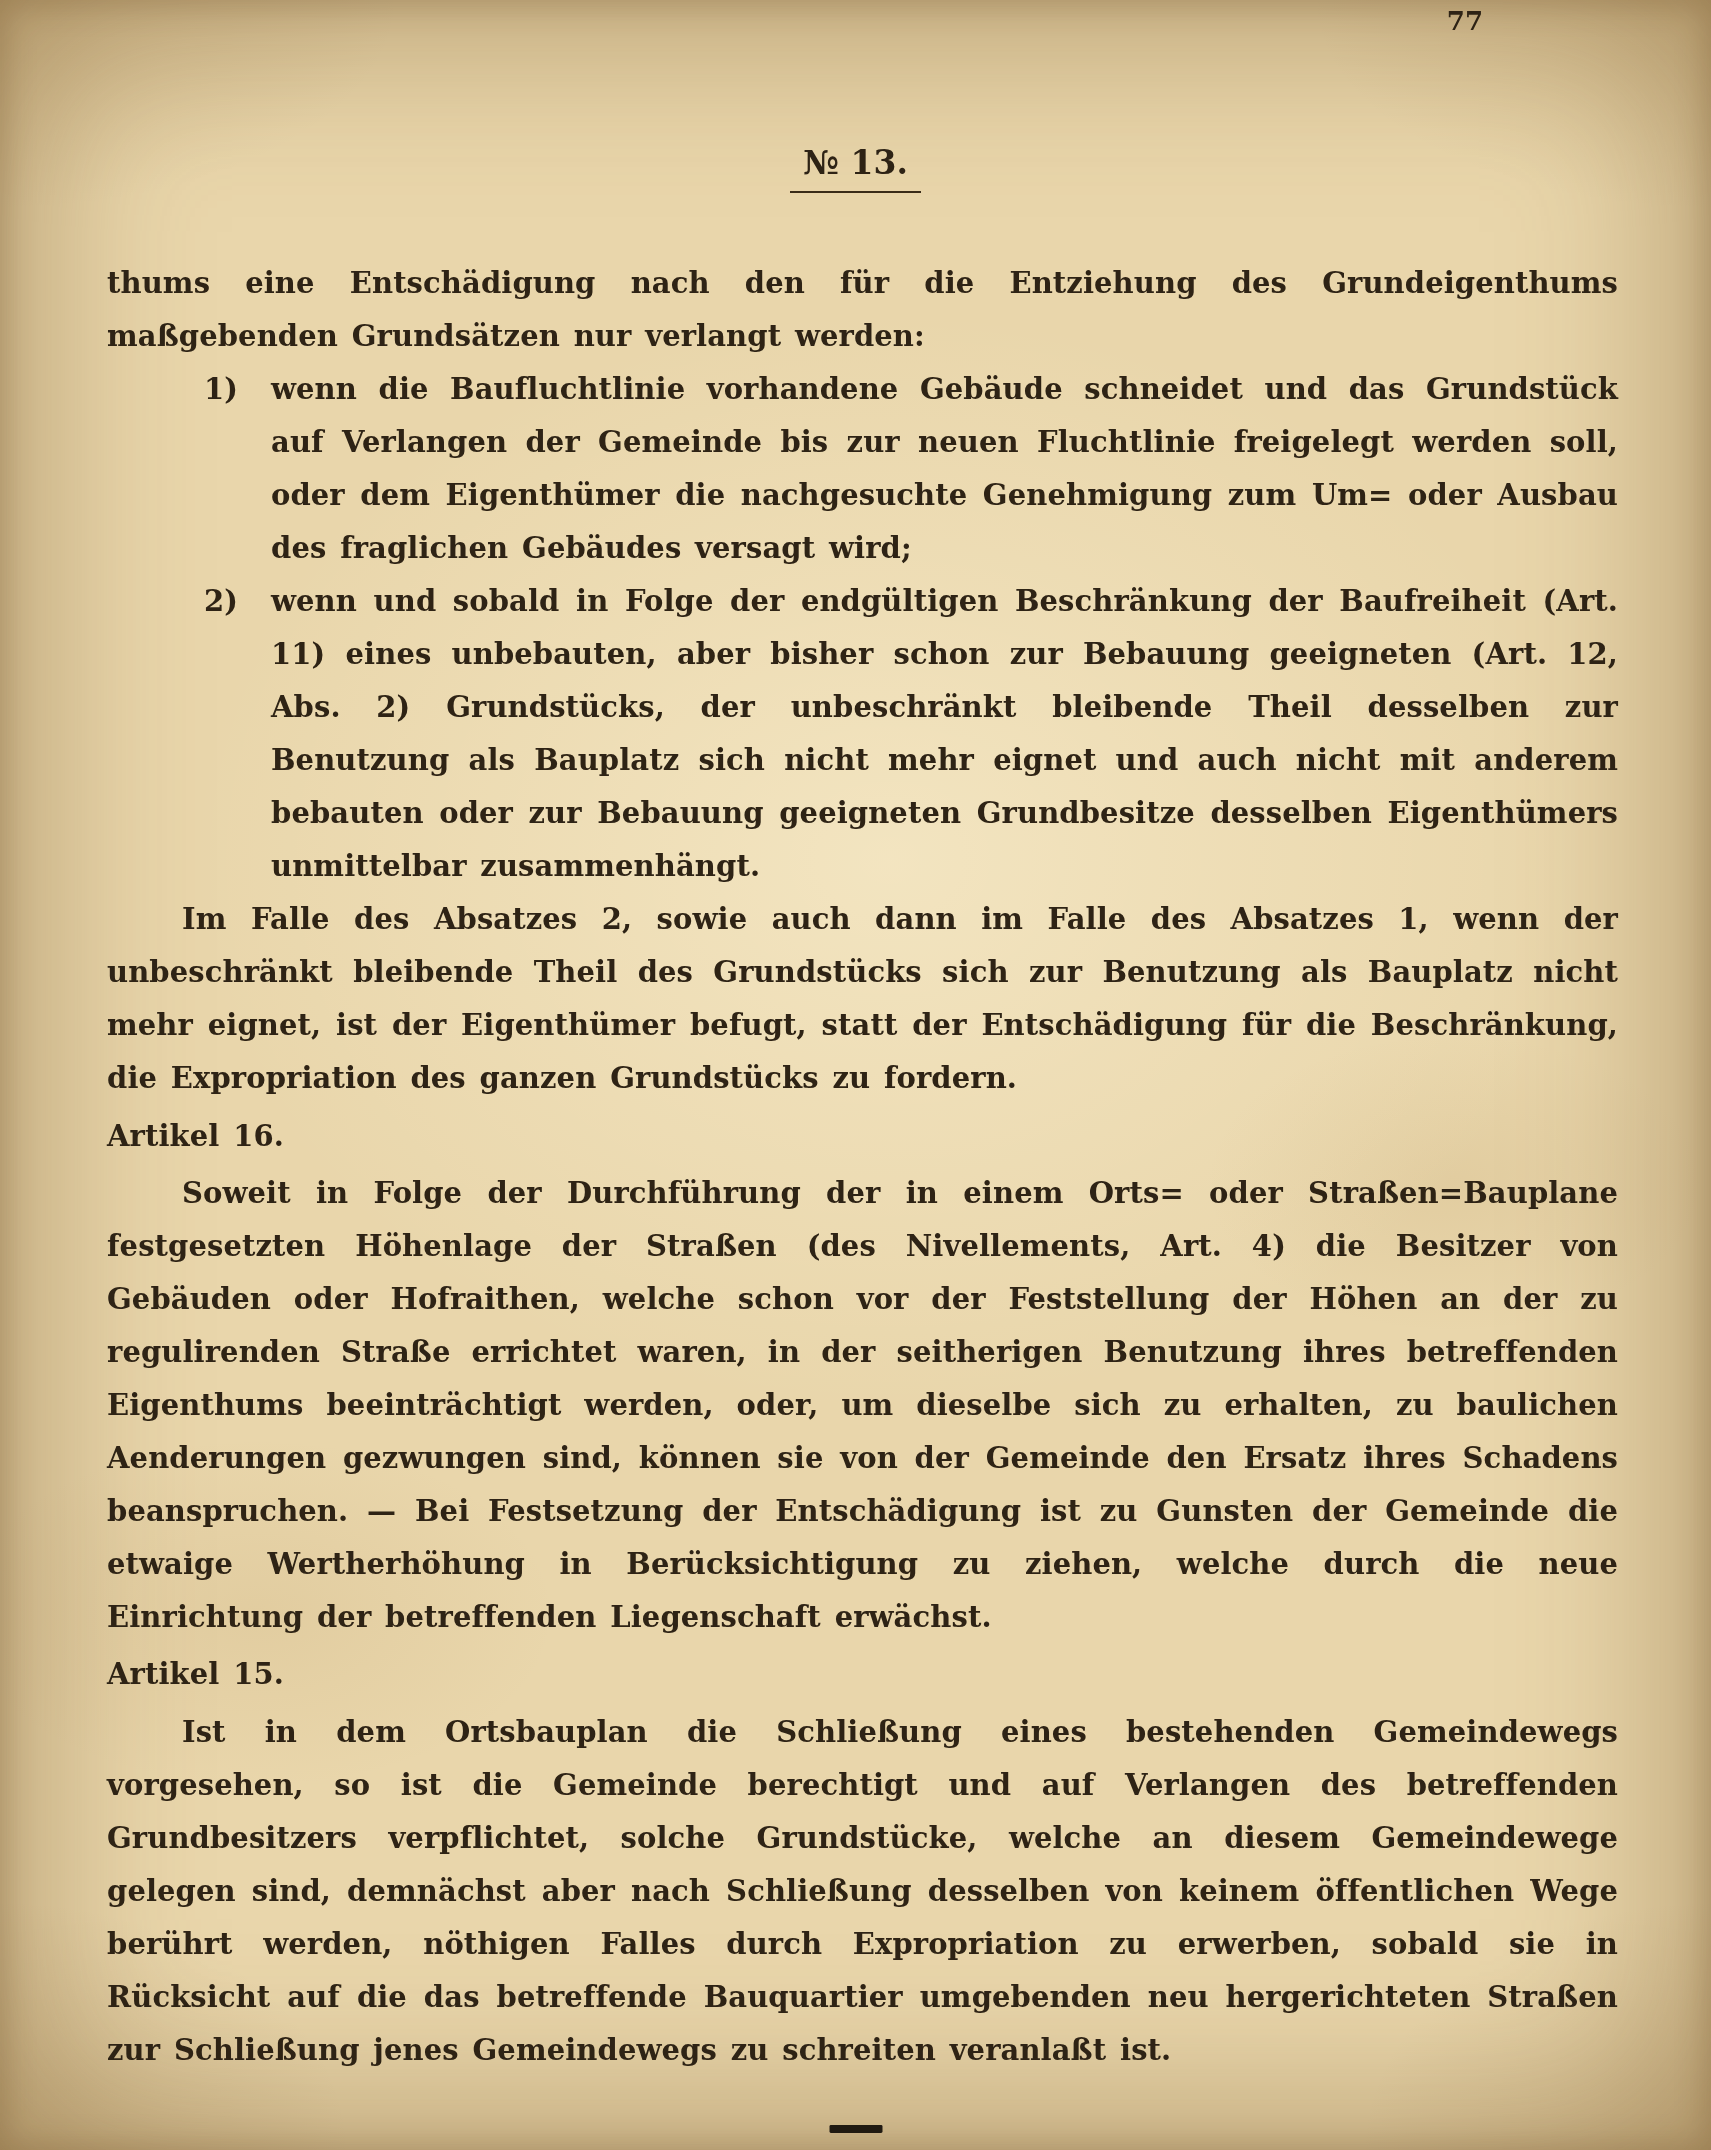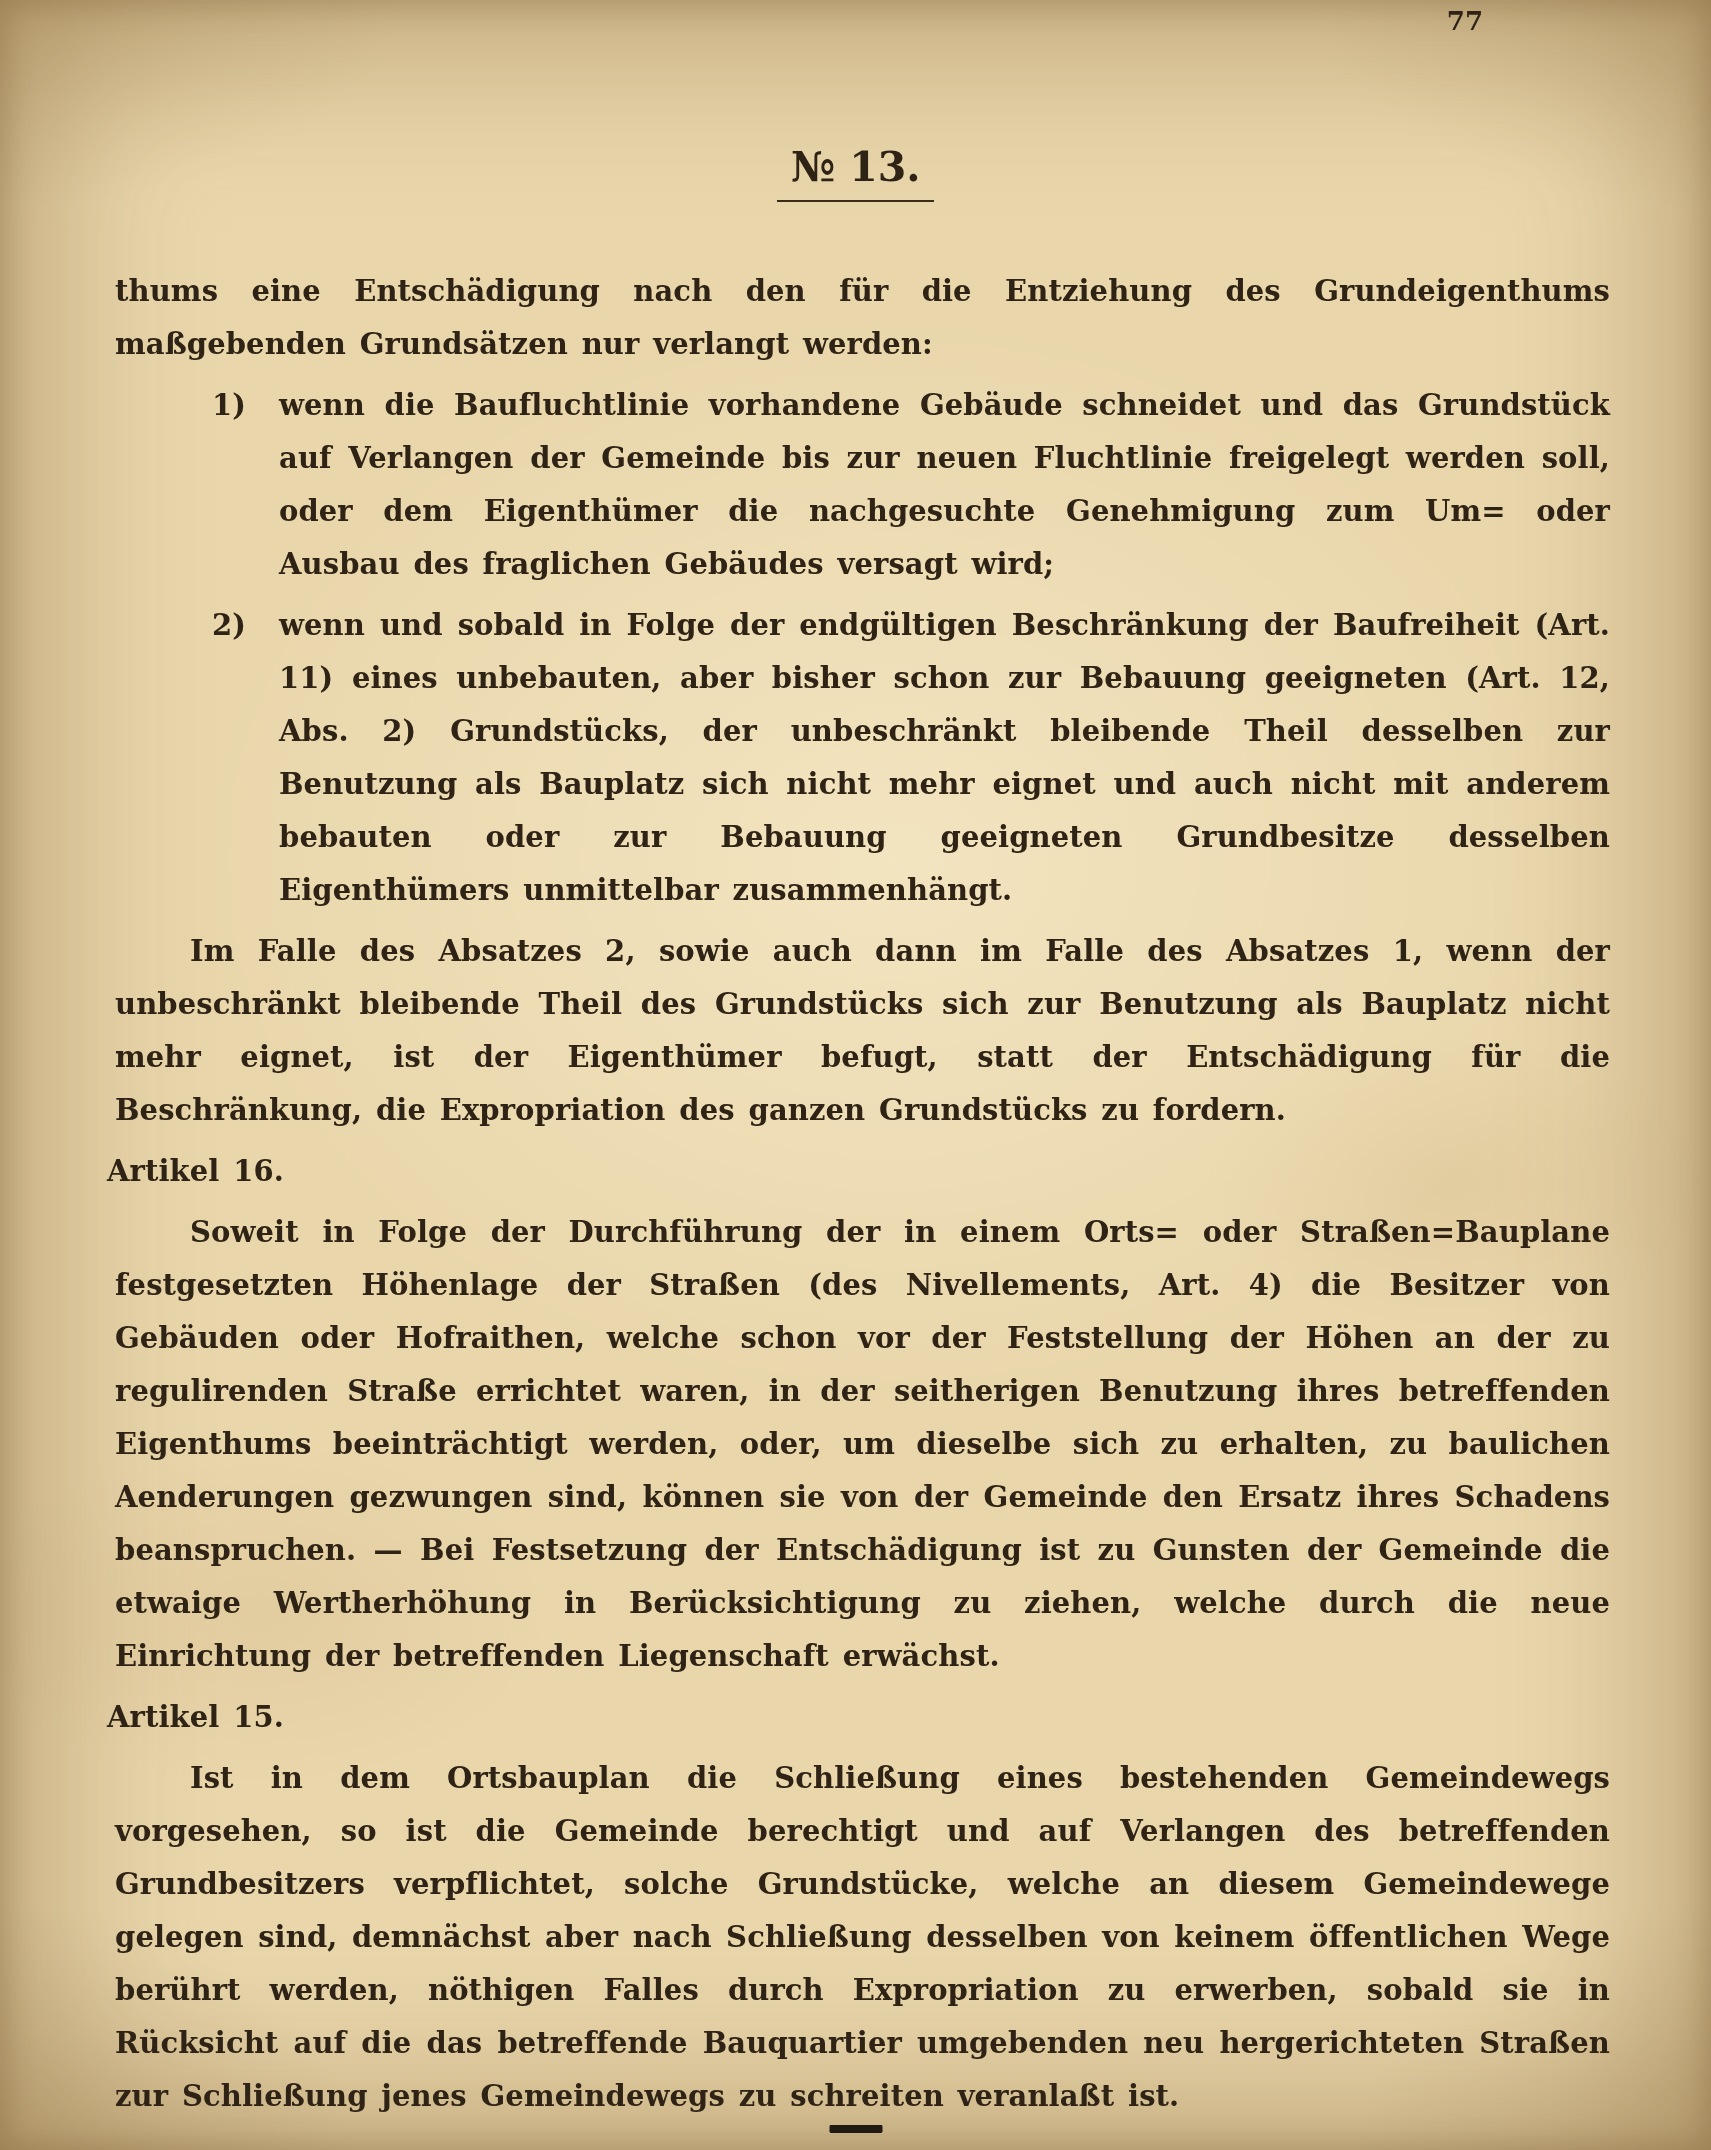--- a/index.html
+++ b/index.html
@@ -29,21 +29,21 @@
     color: #2e2315;
   }
   .header {
     position: relative;
     padding-top: 143px;
     height: 93px;
   }
   .issue-label {
     display: block;
     text-align: center;
-    font-size: 41px;
+    font-size: 33px;
     font-weight: bold;
   }
   .issue-label span {
     display: inline-block;
     border-bottom: 2.9px solid #3a2c18;
     padding: 0 13px 8.6px 13px;
   }
   .page-number {
     position: absolute;
     top: 5.7px;
@@ -53,21 +53,21 @@
   }
   .body-text {
     padding: 21.4px 93px 0 107px;
     font-size: 29px;
     font-weight: bold;
     line-height: 53px;
     letter-spacing: 0.1px;
     word-spacing: 3.6px;
   }
   .para {
-    margin: 8px;
+    margin: 0;
     text-align: justify;
   }
   .para.continuation { text-indent: 0; }
   .para.indented { text-indent: 75px; }
   .para.numbered {
     padding-left: 164px;
     text-indent: -67px;
   }
   .para.numbered .num {
     display: inline-block;

